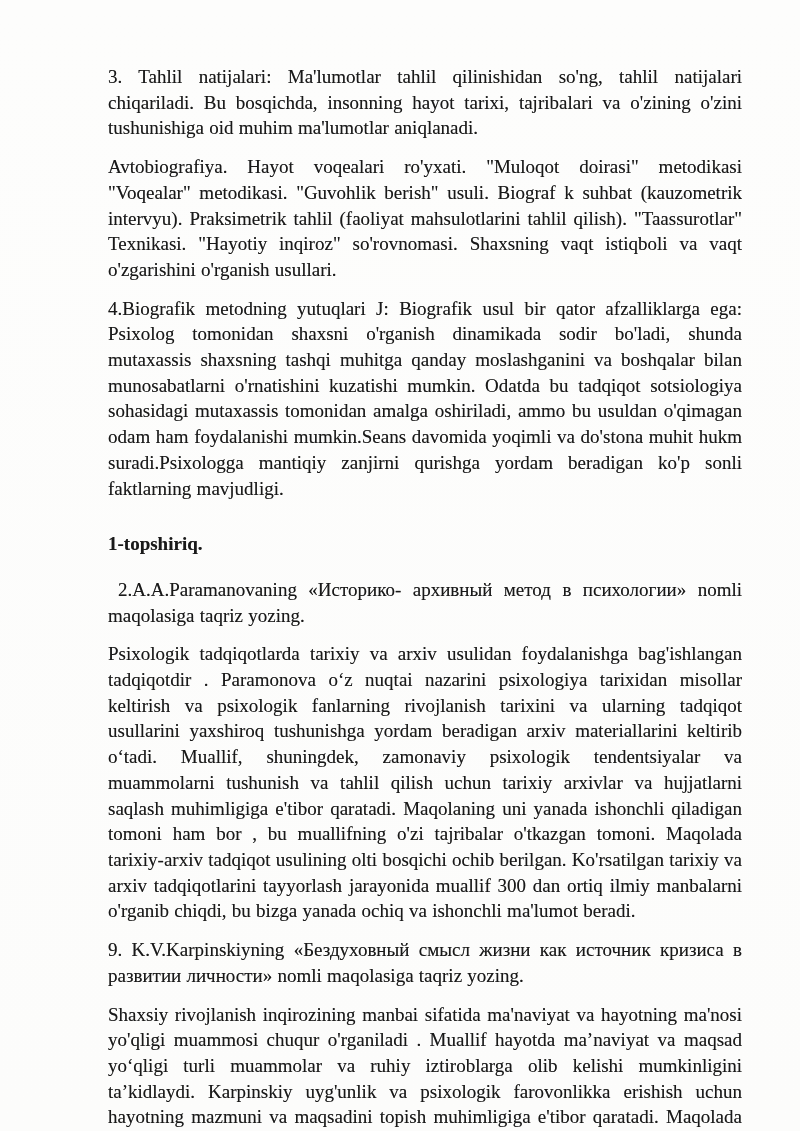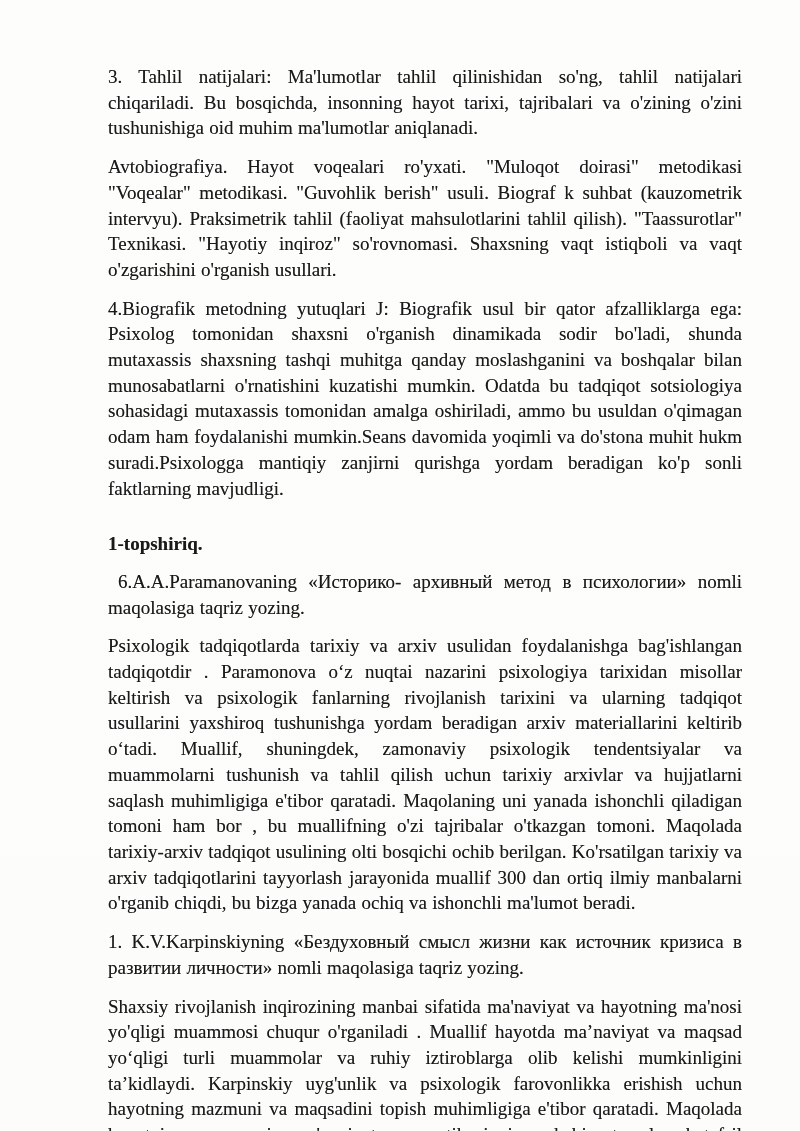--- a/index.html
+++ b/index.html
@@ -31,21 +31,21 @@
     text-shadow: 0 0 0.5px rgba(20,20,20,0.45);
     word-spacing: 0.5px;
   }
   .para .lead {
     font-weight: normal;
   }
   .heading {
     font-size: 19px;
     line-height: 25.7px;
     font-weight: bold;
-    margin: 30px 0 12px 0;
+    margin: 30px 0 20px 0;
     text-align: left;
     text-shadow: 0 0 0.5px rgba(20,20,20,0.45);
   }
   .indent-sm {
     text-indent: 10px;
   }
   .last-justify {
     text-align-last: justify;
   }
 </style>
@@ -56,22 +56,22 @@
   <div class="text-block">
 
     <p class="para"><span class="lead"></span><span>3. Tahlil natijalari: Ma'lumotlar tahlil qilinishidan so'ng, tahlil natijalari chiqariladi. Bu bosqichda, insonning hayot tarixi, tajribalari va o'zining o'zini tushunishiga oid muhim ma'lumotlar aniqlanadi.</span></p>
 
     <p class="para"><span class="lead">Avtobiografiya.</span><span> Hayot voqealari ro'yxati. "Muloqot doirasi" metodikasi "Voqealar" metodikasi. "Guvohlik berish" usuli. Biograf k suhbat (kauzometrik intervyu). Praksimetrik tahlil (faoliyat mahsulotlarini tahlil qilish). "Taassurotlar" Texnikasi. "Hayotiy inqiroz" so'rovnomasi. Shaxsning vaqt istiqboli va vaqt o'zgarishini o'rganish usullari.</span></p>
 
     <p class="para"><span class="lead">4.Biografik metodning yutuqlari</span><span> J: Biografik usul bir qator afzalliklarga ega: Psixolog tomonidan shaxsni o'rganish dinamikada sodir bo'ladi, shunda mutaxassis shaxsning tashqi muhitga qanday moslashganini va boshqalar bilan munosabatlarni o'rnatishini kuzatishi mumkin. Odatda bu tadqiqot sotsiologiya sohasidagi mutaxassis tomonidan amalga oshiriladi, ammo bu usuldan o'qimagan odam ham foydalanishi mumkin.Seans davomida yoqimli va do'stona muhit hukm suradi.Psixologga mantiqiy zanjirni qurishga yordam beradigan ko'p sonli faktlarning mavjudligi.</span></p>
 
     <h2 class="heading">1-topshiriq.</h2>
 
-    <p class="para indent-sm"><span class="lead"></span><span>6.A.A.Paramanovaning «Историко- архивный метод в психологии» nomli maqolasiga taqriz yozing.</span></p>
+    <p class="para indent-sm"><span class="lead"></span><span>2.A.A.Paramanovaning «Историко- архивный метод в психологии» nomli maqolasiga taqriz yozing.</span></p>
 
     <p class="para"><span class="lead"></span><span>Psixologik tadqiqotlarda tarixiy va arxiv usulidan foydalanishga bag'ishlangan tadqiqotdir . Paramonova o‘z nuqtai nazarini psixologiya tarixidan misollar keltirish va psixologik fanlarning rivojlanish tarixini va ularning tadqiqot usullarini yaxshiroq tushunishga yordam beradigan arxiv materiallarini keltirib o‘tadi. Muallif, shuningdek, zamonaviy psixologik tendentsiyalar va muammolarni tushunish va tahlil qilish uchun tarixiy arxivlar va hujjatlarni saqlash muhimligiga e'tibor qaratadi. Maqolaning uni yanada ishonchli qiladigan tomoni ham bor , bu muallifning o'zi tajribalar o'tkazgan tomoni. Maqolada tarixiy-arxiv tadqiqot usulining olti bosqichi ochib berilgan. Ko'rsatilgan tarixiy va arxiv tadqiqotlarini tayyorlash jarayonida muallif 300 dan ortiq ilmiy manbalarni o'rganib chiqdi, bu bizga yanada ochiq va ishonchli ma'lumot beradi.</span></p>
 
-    <p class="para"><span class="lead"></span><span>1. K.V.Karpinskiyning «Бездуховный смысл жизни как источник кризиса в развитии личности» nomli maqolasiga taqriz yozing.</span></p>
+    <p class="para"><span class="lead"></span><span>9. K.V.Karpinskiyning «Бездуховный смысл жизни как источник кризиса в развитии личности» nomli maqolasiga taqriz yozing.</span></p>
 
     <p class="para last-justify"><span class="lead"></span><span>Shaxsiy rivojlanish inqirozining manbai sifatida ma'naviyat va hayotning ma'nosi yo'qligi muammosi chuqur o'rganiladi . Muallif hayotda ma’naviyat va maqsad yo‘qligi turli muammolar va ruhiy iztiroblarga olib kelishi mumkinligini ta’kidlaydi. Karpinskiy uyg'unlik va psixologik farovonlikka erishish uchun hayotning mazmuni va maqsadini topish muhimligiga e'tibor qaratadi. Maqolada hayotning mazmuni, ma'naviyat, semantik inqiroz kabi atamalar batafsil yoritilgan. U o'quvchilarni</span></p>
 
   </div>
 </div>
 
 </body></html>

